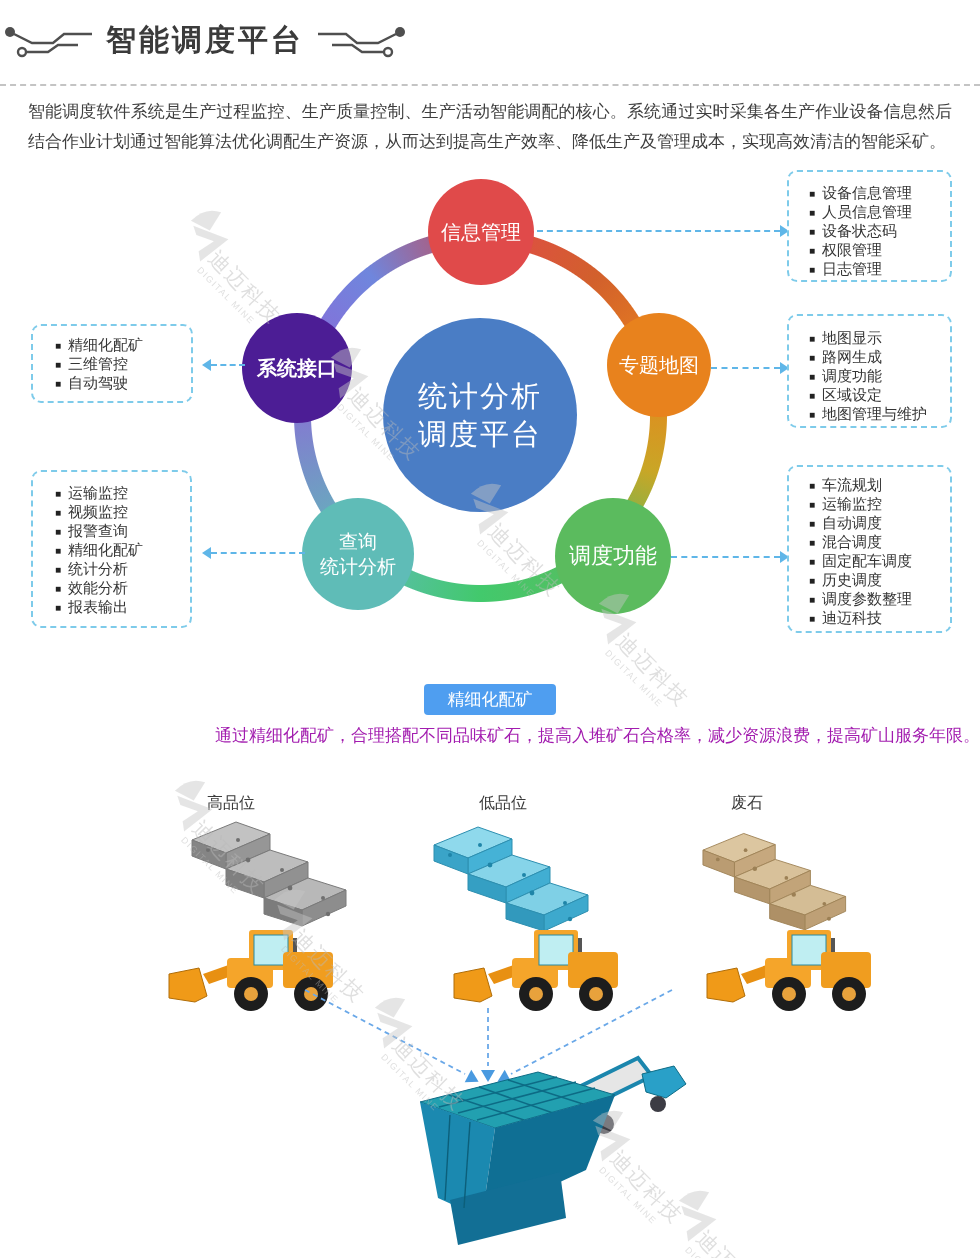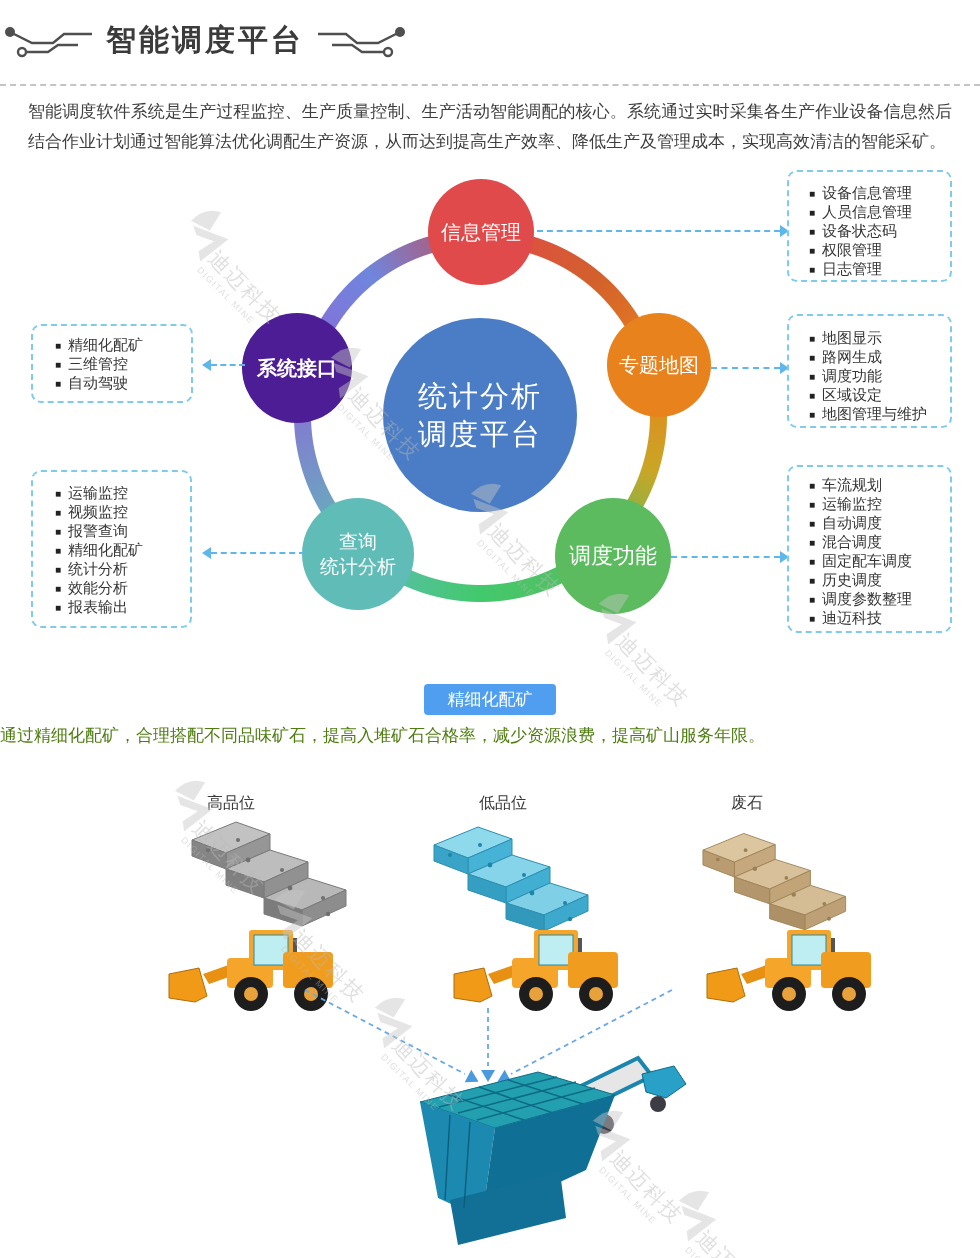--- a/index.html
+++ b/index.html
@@ -55,22 +55,22 @@
   .b-info{left:787px;top:170px;width:165px;height:112px;padding:12px 0 0 20px;}
   .b-map{left:787px;top:314px;width:165px;height:114px;padding:13px 0 0 20px;}
   .b-disp{left:787px;top:465px;width:165px;height:168px;padding:9px 0 0 20px;}
   .b-iface{left:31px;top:324px;width:162px;height:79px;padding:10px 0 0 22px;}
   .b-query{left:31px;top:470px;width:161px;height:158px;padding:12px 0 0 22px;}
 
   
   .badge{position:absolute;left:424px;top:684px;width:132px;height:31px;background:#4f9ef0;
          border-radius:4px;color:#fff;font-size:17px;display:flex;justify-content:center;
          align-items:center;z-index:2;}
-  .caption{position:absolute;top:724px;left:0;width:100%;text-align:left;font-size:17px;
-           color:#4d7c0f;z-index:2;}
+  .caption{position:absolute;top:724px;left:0;width:100%;text-align:right;font-size:17px;
+           color:#a21caf;z-index:2;}
   .pile-label{position:absolute;font-size:16px;color:#3a3a3a;z-index:3;}
   .pl1{left:207px;top:793px;text-align:center;} .pl2{left:479px;top:793px;} .pl3{left:731px;top:793px;}
   .art{position:absolute;z-index:2;}
 
   
   .wm{position:absolute;width:160px;height:160px;opacity:.45;z-index:6;pointer-events:none;}
   .wm svg{position:absolute;left:0;top:0;transform:rotate(-8deg);}
   .wm .wtxt{position:absolute;left:34px;top:40px;transform:rotate(45deg);transform-origin:0 0;
             display:flex;flex-direction:column;white-space:nowrap;color:#b9b9b9;}
   .wm .wcn{font-size:21px;letter-spacing:2px;}

